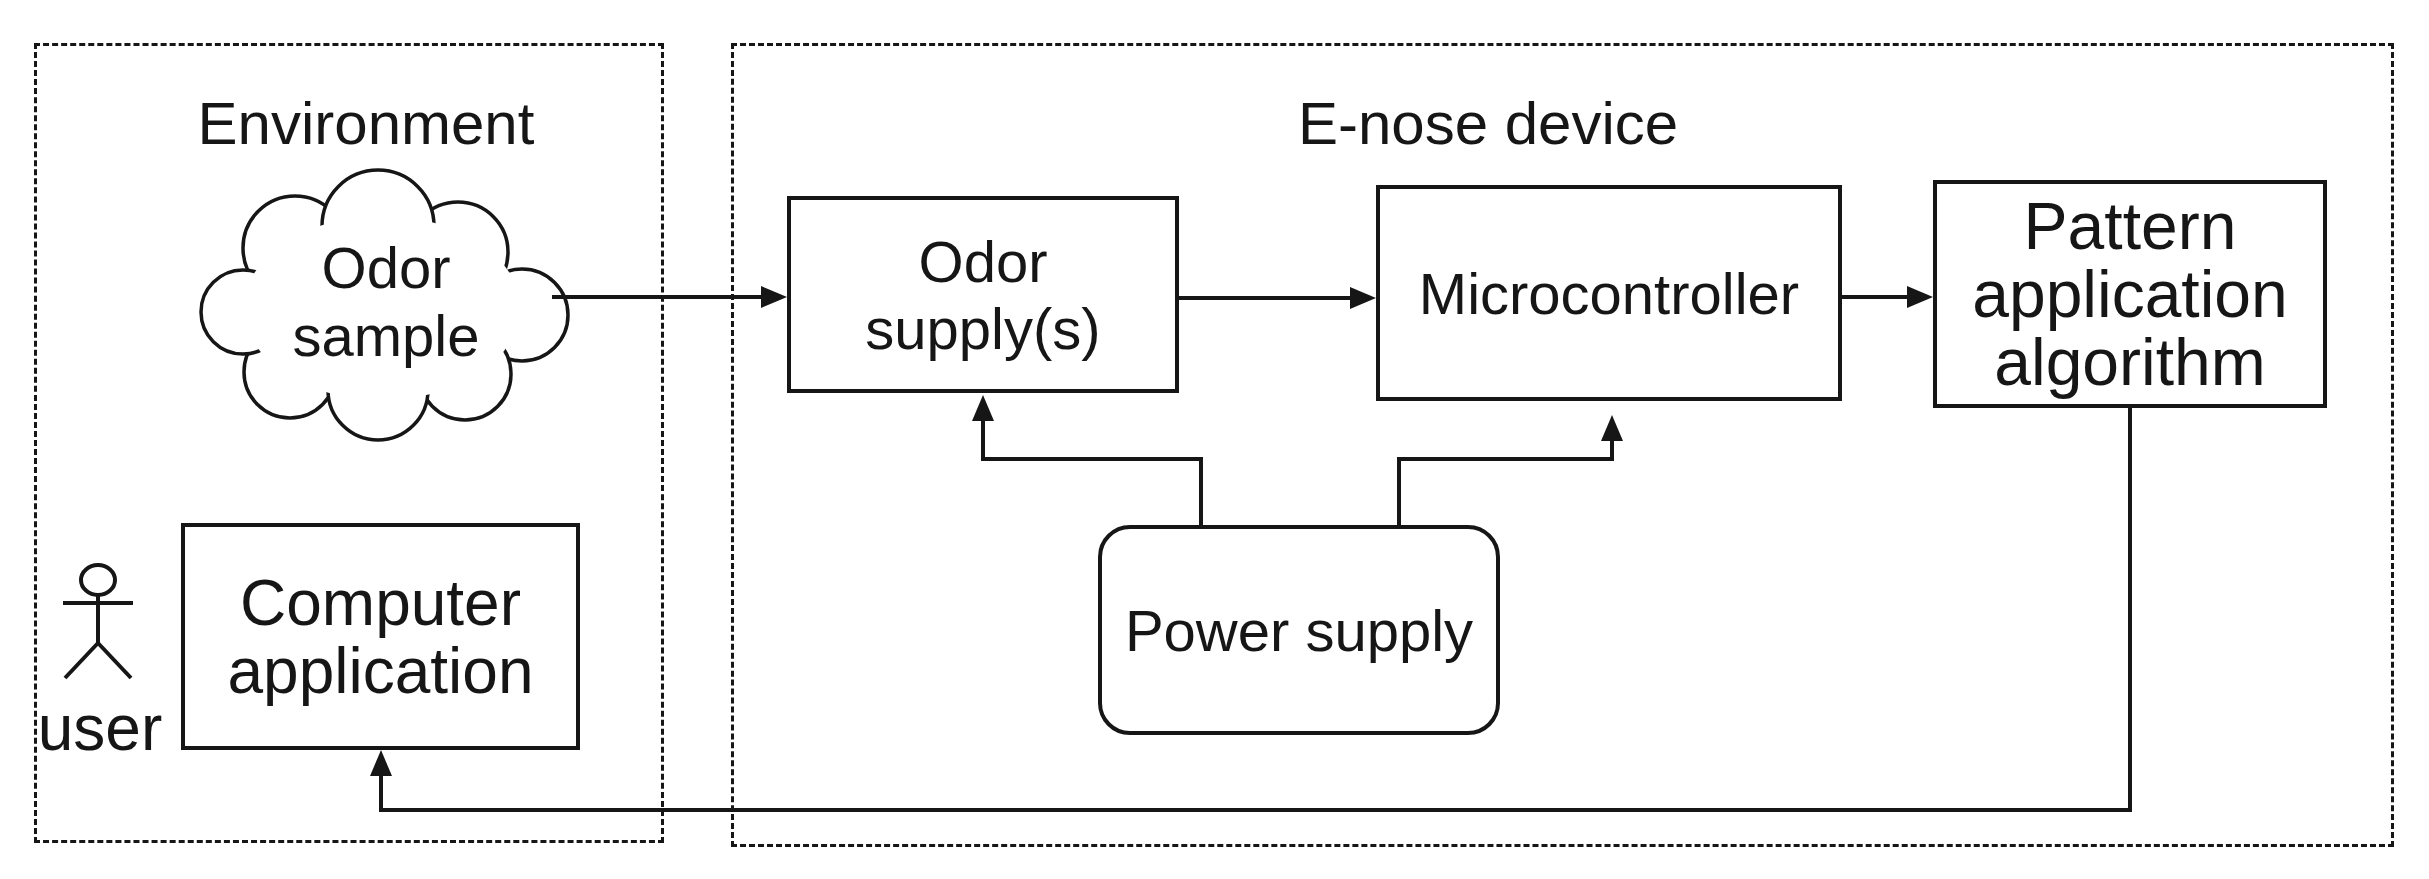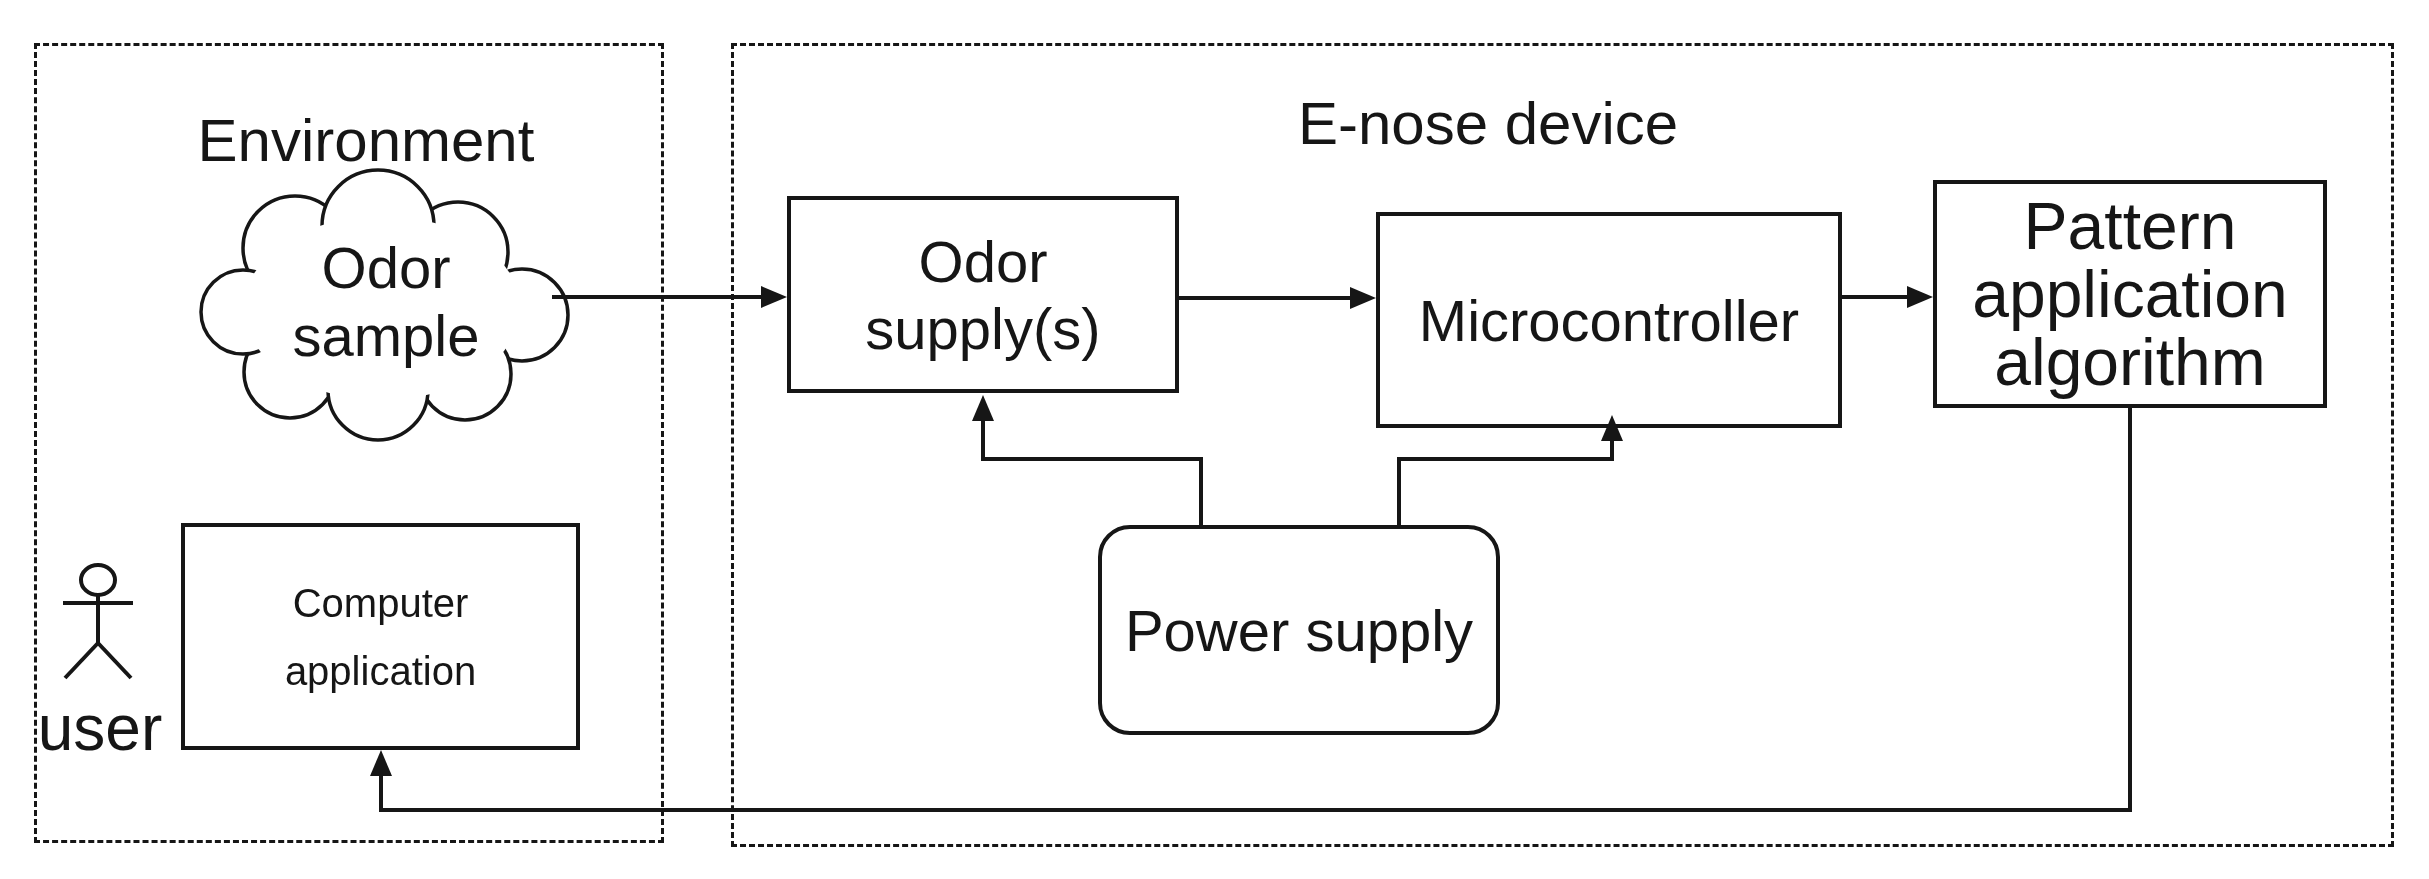--- a/index.html
+++ b/index.html
@@ -23,21 +23,21 @@
   svg.overlay{position:absolute;left:0;top:0;z-index:2;}
 </style>
 </head>
 <body>
 
 <div class="canvas">
 
   <div class="dashed-region" style="left:34px;top:43px;width:630px;height:800px;"></div>
   <div class="dashed-region" style="left:731px;top:43px;width:1663px;height:804px;"></div>
 
-  <div class="region-title" style="left:116px;top:88px;width:500px;margin-top:17px;">Environment</div>
+  <div class="region-title" style="left:116px;top:88px;width:500px;">Environment</div>
   <div class="region-title" style="left:1238px;top:88px;width:500px;">E-nose device</div>
 
   <svg class="overlay" width="2429" height="879" viewBox="0 0 2429 879" aria-hidden="true">
     <defs>
       <marker id="ah" markerUnits="userSpaceOnUse" markerWidth="26" markerHeight="22" viewBox="0 0 26 22" refX="3" refY="11" orient="auto">
         <path d="M0,0 L26,11 L0,22 Z" fill="#161616"></path>
       </marker>
     </defs>
 
     <g stroke="#161616" stroke-width="3.5" fill="#ffffff">
@@ -73,34 +73,34 @@
   <div class="cloud-label" style="left:231px;top:232px;width:310px;height:140px;">
     <span class="ln">Odor</span>
     <span class="ln">sample</span>
   </div>
 
   <div class="node" style="left:787px;top:196px;width:392px;height:197px;">
     <span class="ln">Odor</span>
     <span class="ln">supply(s)</span>
   </div>
 
-  <div class="node" style="left:1376px;top:212px;width:466px;height:216px;">
+  <div class="node" style="left:1376px;top:185px;width:466px;height:216px;">
     <span class="ln">Microcontroller</span>
   </div>
 
   <div class="node" style="left:1933px;top:180px;width:394px;height:228px;font-size:66px;line-height:68px;">
     <span class="ln">Pattern</span>
     <span class="ln">application</span>
     <span class="ln">algorithm</span>
   </div>
 
   <div class="node" style="left:1098px;top:525px;width:402px;height:210px;border-radius:32px;">
     <span class="ln">Power supply</span>
   </div>
 
-  <div class="node" style="left:181px;top:523px;width:399px;height:227px;font-size:40px;line-height:68px;">
+  <div class="node" style="left:181px;top:523px;width:399px;height:227px;font-size:64px;line-height:68px;">
     <span class="ln">Computer</span>
     <span class="ln">application</span>
   </div>
 
   <div class="user-label" style="left:30px;top:702px;width:140px;">user</div>
 
 </div>
 
 </body></html>

